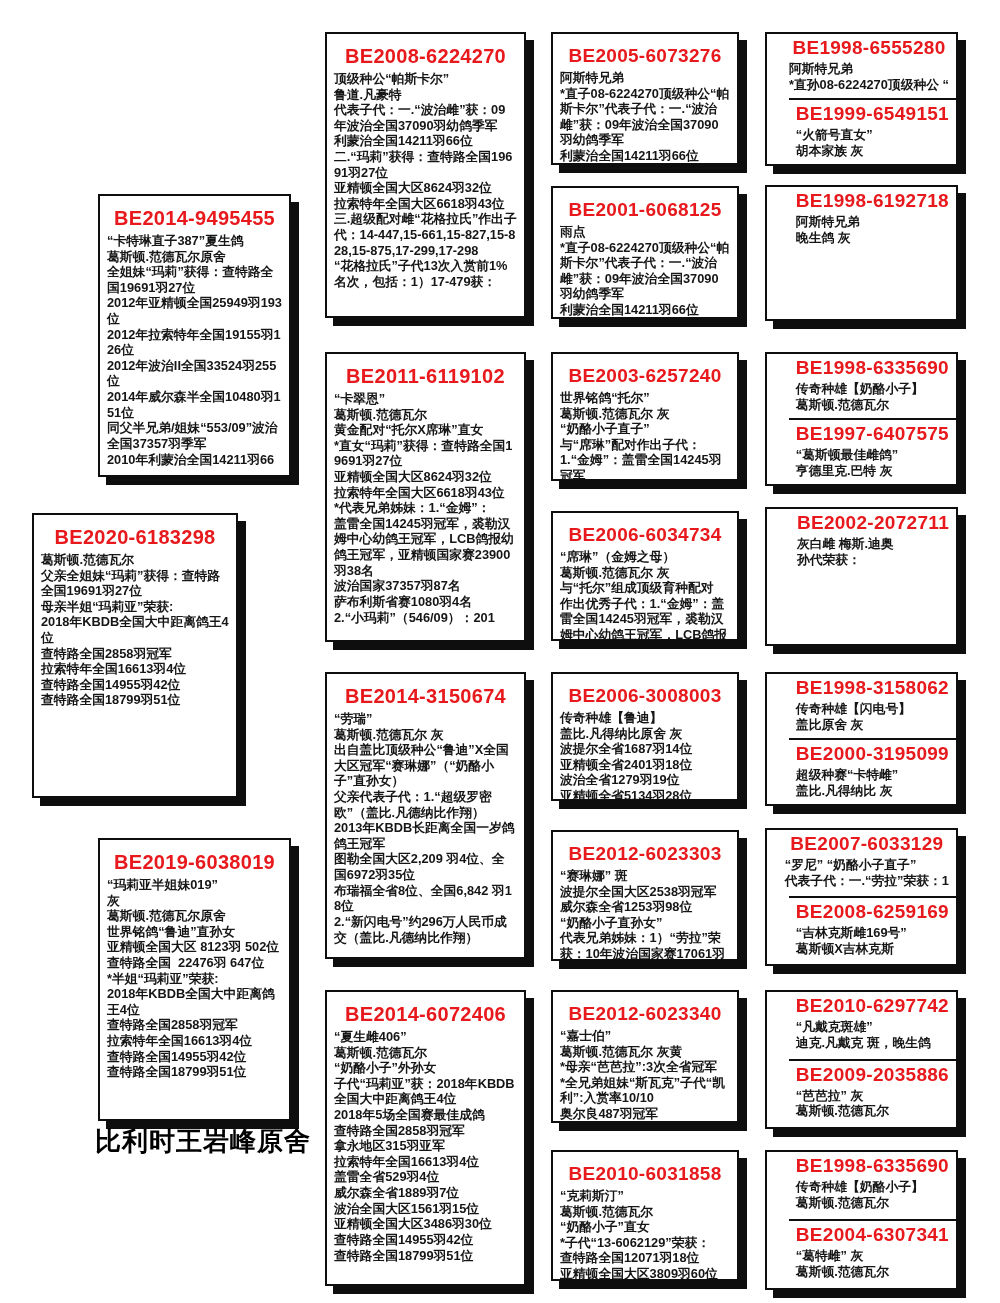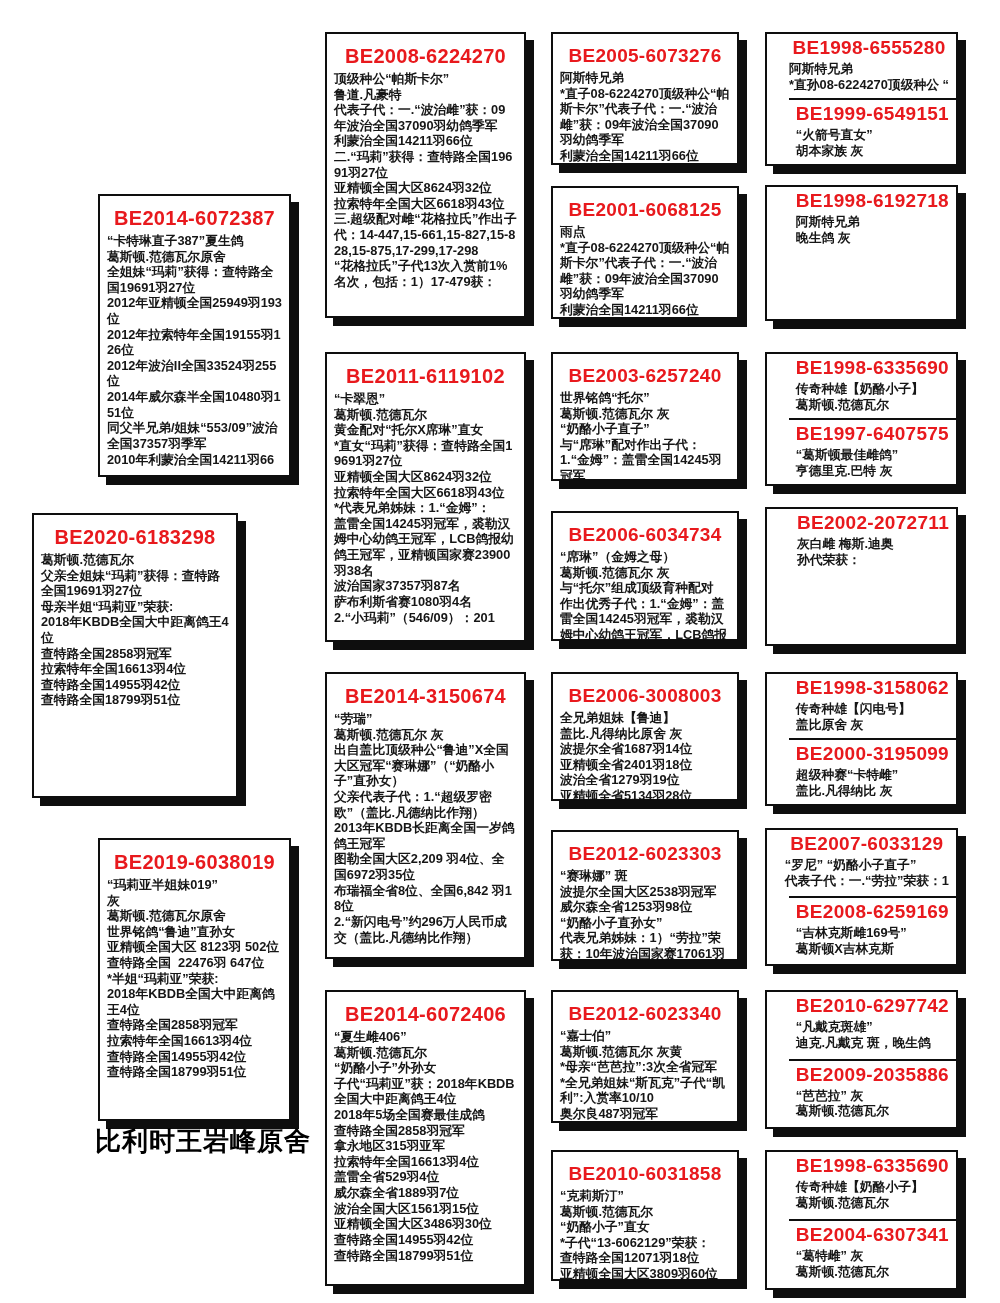--- a/index.html
+++ b/index.html
@@ -34,21 +34,21 @@
     position:absolute; left:95px; top:1124px;
     font-size:26px; font-weight:800; color:#000; letter-spacing:1px;
   }
 </style>
 </head>
 <body>
 
 <div class="stage">
 
   <div class="box" style="left:98px;top:194px;width:193px;height:283px">
-    <div class="ring">BE2014-6072387</div>
+    <div class="ring">BE2014-9495455</div>
     <div class="body">“卡特琳直子387”夏生鸽
 葛斯顿.范德瓦尔原舍
 全姐妹“玛莉”获得：查特路全国19691羽27位
 2012年亚精顿全国25949羽193位
 2012年拉索特年全国19155羽126位
 2012年波治II全国33524羽255位
 2014年威尔森半全国10480羽151位
 同父半兄弟/姐妹“553/09”波治全国37357羽季军
 2010年利蒙治全国14211羽66</div>
   </div>
@@ -167,21 +167,21 @@
   <div class="box sm" style="left:551px;top:511px;width:188px;height:130px">
     <div class="ring">BE2006-6034734</div>
     <div class="body">“席琳”（金姆之母）
 葛斯顿.范德瓦尔 灰
 与“托尔”组成顶级育种配对
 作出优秀子代：1.“金姆”：盖雷全国14245羽冠军，裘勒汉姆中心幼鸽王冠军，LCB鸽报幼鸽</div>
   </div>
 
   <div class="box sm" style="left:551px;top:672px;width:188px;height:129px">
     <div class="ring">BE2006-3008003</div>
-    <div class="body">全兄弟姐妹【鲁迪】
+    <div class="body">传奇种雄【鲁迪】
 盖比.凡得纳比原舍 灰
 波提尔全省1687羽14位
 亚精顿全省2401羽18位
 波治全省1279羽19位
 亚精顿全省5134羽28位</div>
   </div>
 
   <div class="box sm" style="left:551px;top:830px;width:188px;height:131px">
     <div class="ring">BE2012-6023303</div>
     <div class="body">“赛琳娜” 斑

